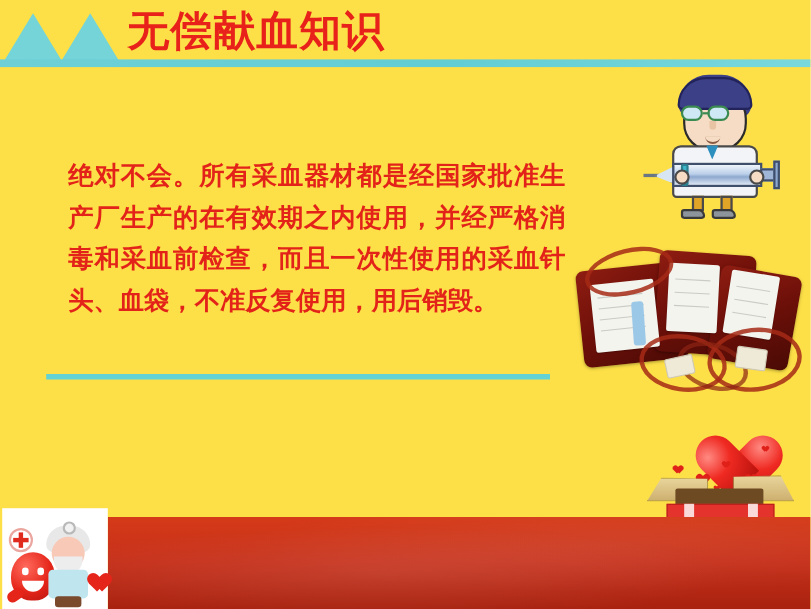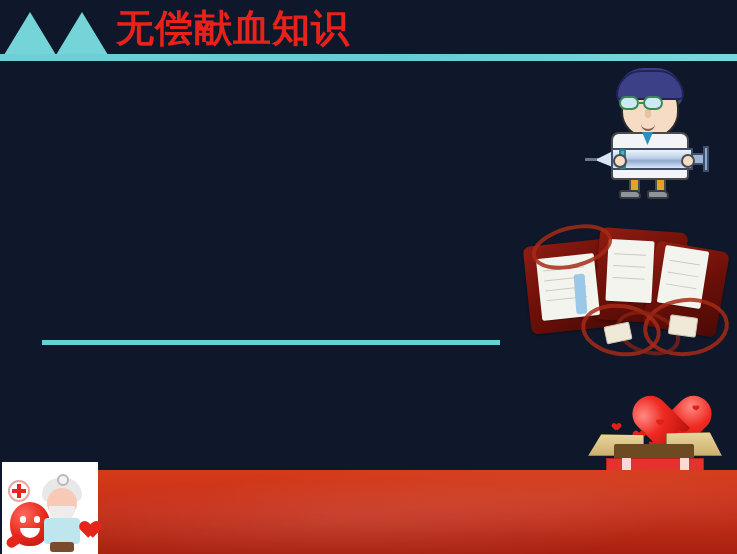--- a/index.html
+++ b/index.html
@@ -10,21 +10,21 @@
     width: 737px;
     height: 554px;
     background: #ffffff;
     font-family: "Liberation Sans", sans-serif;
     overflow: hidden;
   }
   .slide {
     position: relative;
     width: 737px;
     height: 554px;
-    background: #0f172a;
+    background: #fde047;
     overflow: hidden;
   }
 
   
   .header {
     position: absolute;
     left: 0;
     top: 0;
     width: 737px;
     height: 62px;
@@ -553,20 +553,21 @@
 
   <div class="header">
     <div class="tri-group">
       <div class="tri tri-1"></div>
       <div class="tri tri-2"></div>
     </div>
     <div class="header-rule"></div>
     <div class="slide-title">无偿献血知识</div>
   </div>
 
+  <div class="answer">绝对不会。所有采血器材都是经国家批准生产厂生产的在有效期之内使用，并经严格消毒和采血前检查，而且一次性使用的采血针头、血袋，不准反复使用，用后销毁。</div>
   <div class="divider"></div>
 
   <div class="doctor-figure">
     <div class="doc-hair"></div>
     <div class="doc-head"></div>
     <div class="doc-hair-top"></div>
     <div class="doc-glass l"></div>
     <div class="doc-glass r"></div>
     <div class="doc-glass-bridge"></div>
     <div class="doc-nose"></div>

